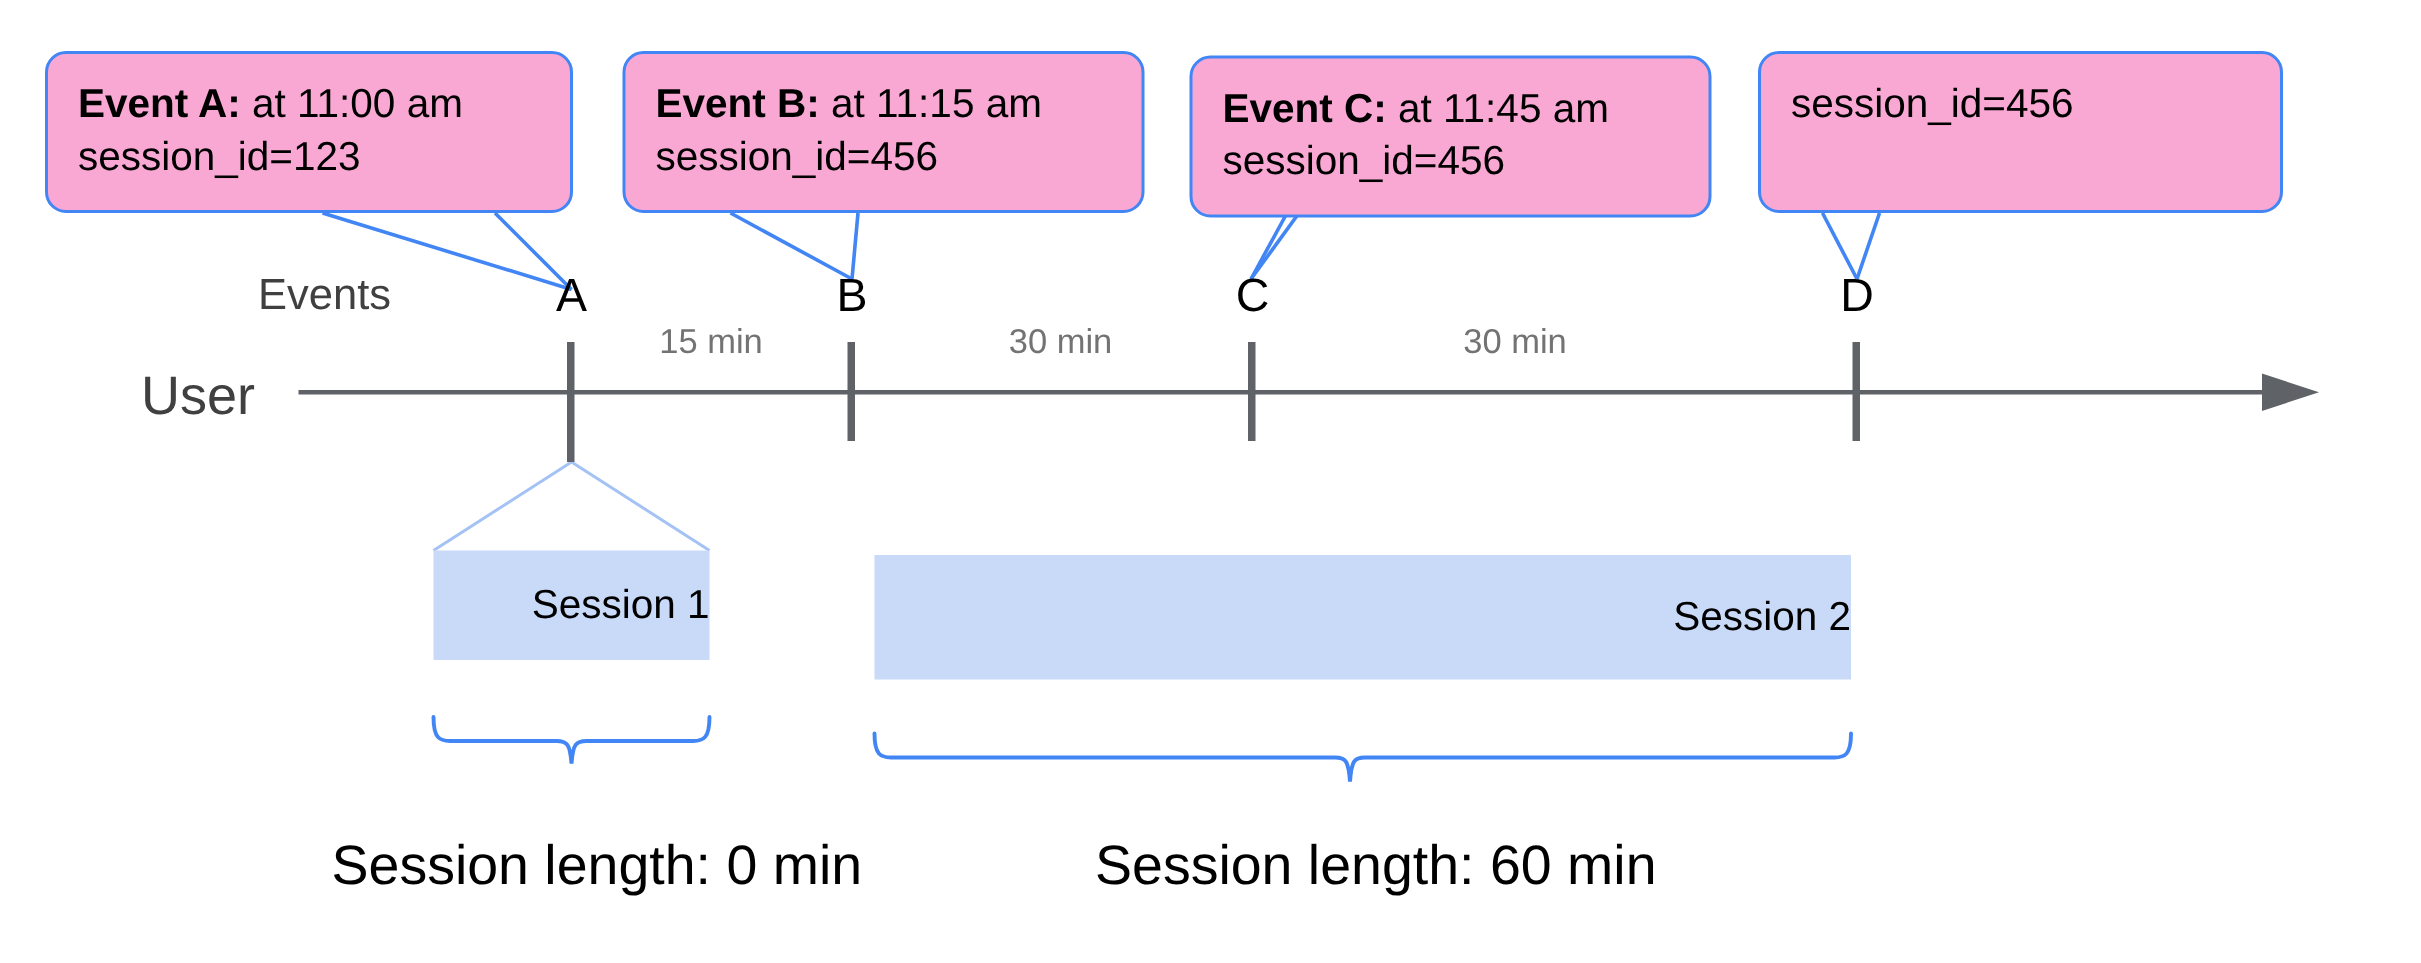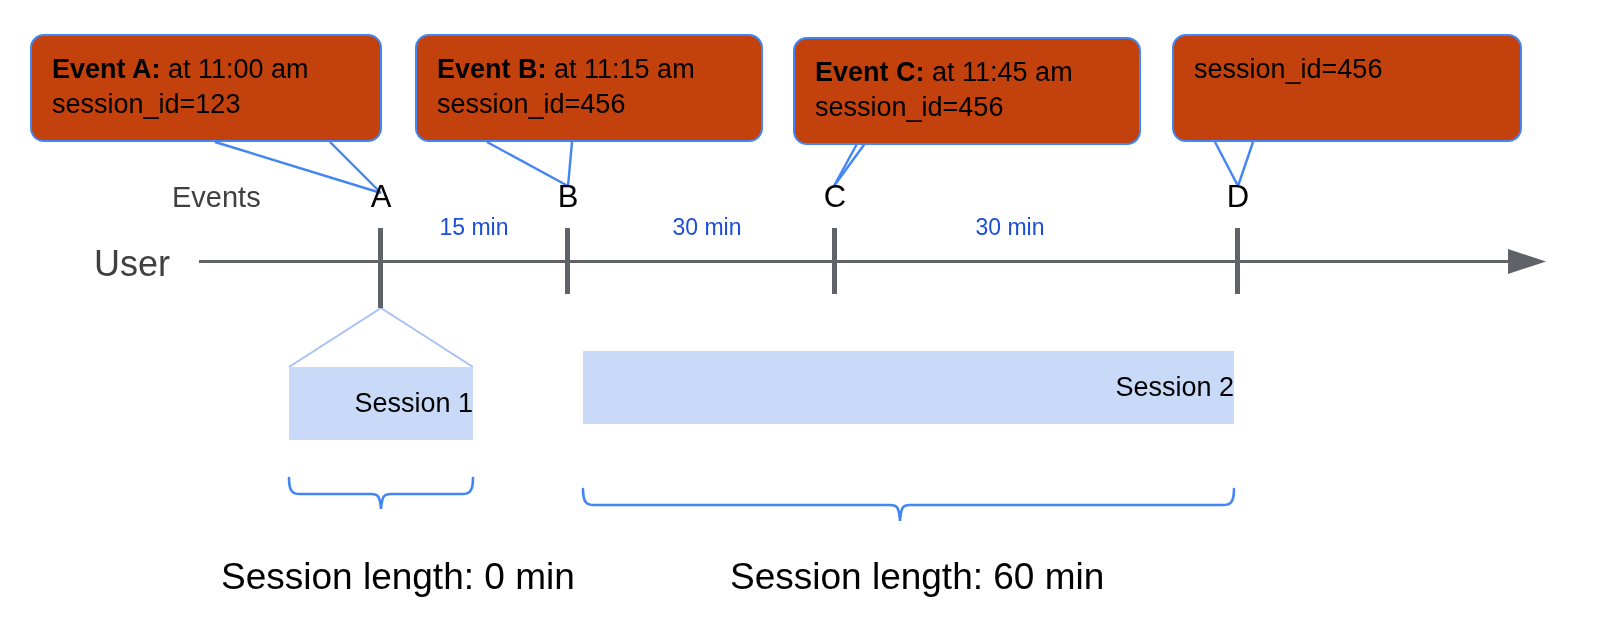--- a/index.html
+++ b/index.html
@@ -26,21 +26,21 @@
     height: 642px;
     pointer-events: none;
   }
 
   
   .callout {
     position: absolute;
     box-sizing: border-box;
     border: 2px solid #4285F4;
     border-radius: 14px;
-    background: #c2410c;
+    background: #f9a8d4;
     padding: 16px 18px 14px 20px;
     line-height: 1.30;
     font-size: 27px;
     color: #000000;
     z-index: 5;
   }
   .callout .ev-name {
     font-weight: bold;
   }
   .callout .ev-line1 { white-space: nowrap; }
@@ -75,21 +75,21 @@
     position: absolute;
     font-size: 31px;
     color: #000000;
     text-align: center;
     z-index: 4;
     white-space: nowrap;
   }
   .gap-label {
     position: absolute;
     font-size: 23px;
-    color: #1d4ed8;
+    color: #737373;
     text-align: center;
     z-index: 4;
     white-space: nowrap;
   }
 
   
   .session-bar {
     position: absolute;
     background: #C9DAF8;
     display: flex;
@@ -203,21 +203,21 @@
   <div class="event-letter" style="left:1213px; top:179px; width:50px;">D</div>
 
   <div class="gap-label" style="left:409px; top:214px; width:130px;">15 min</div>
   <div class="gap-label" style="left:642px; top:214px; width:130px;">30 min</div>
   <div class="gap-label" style="left:945px; top:214px; width:130px;">30 min</div>
 
   <div class="session-bar" style="left:289px; top:367px; width:184px; height:73px;">
     <span>Session 1</span>
   </div>
 
-  <div class="session-bar" style="left:583px; top:351px; width:651px; height:73px;">
+  <div class="session-bar" style="left:583px; top:370px; width:651px; height:83px;">
     <span>Session 2</span>
   </div>
 
   <div class="length-label" style="left:221px; top:556px; width:320px;">Session length: 0 min</div>
 
   <div class="length-label" style="left:730px; top:556px; width:340px;">Session length: 60 min</div>
 
 </div>
 
 </body></html>

